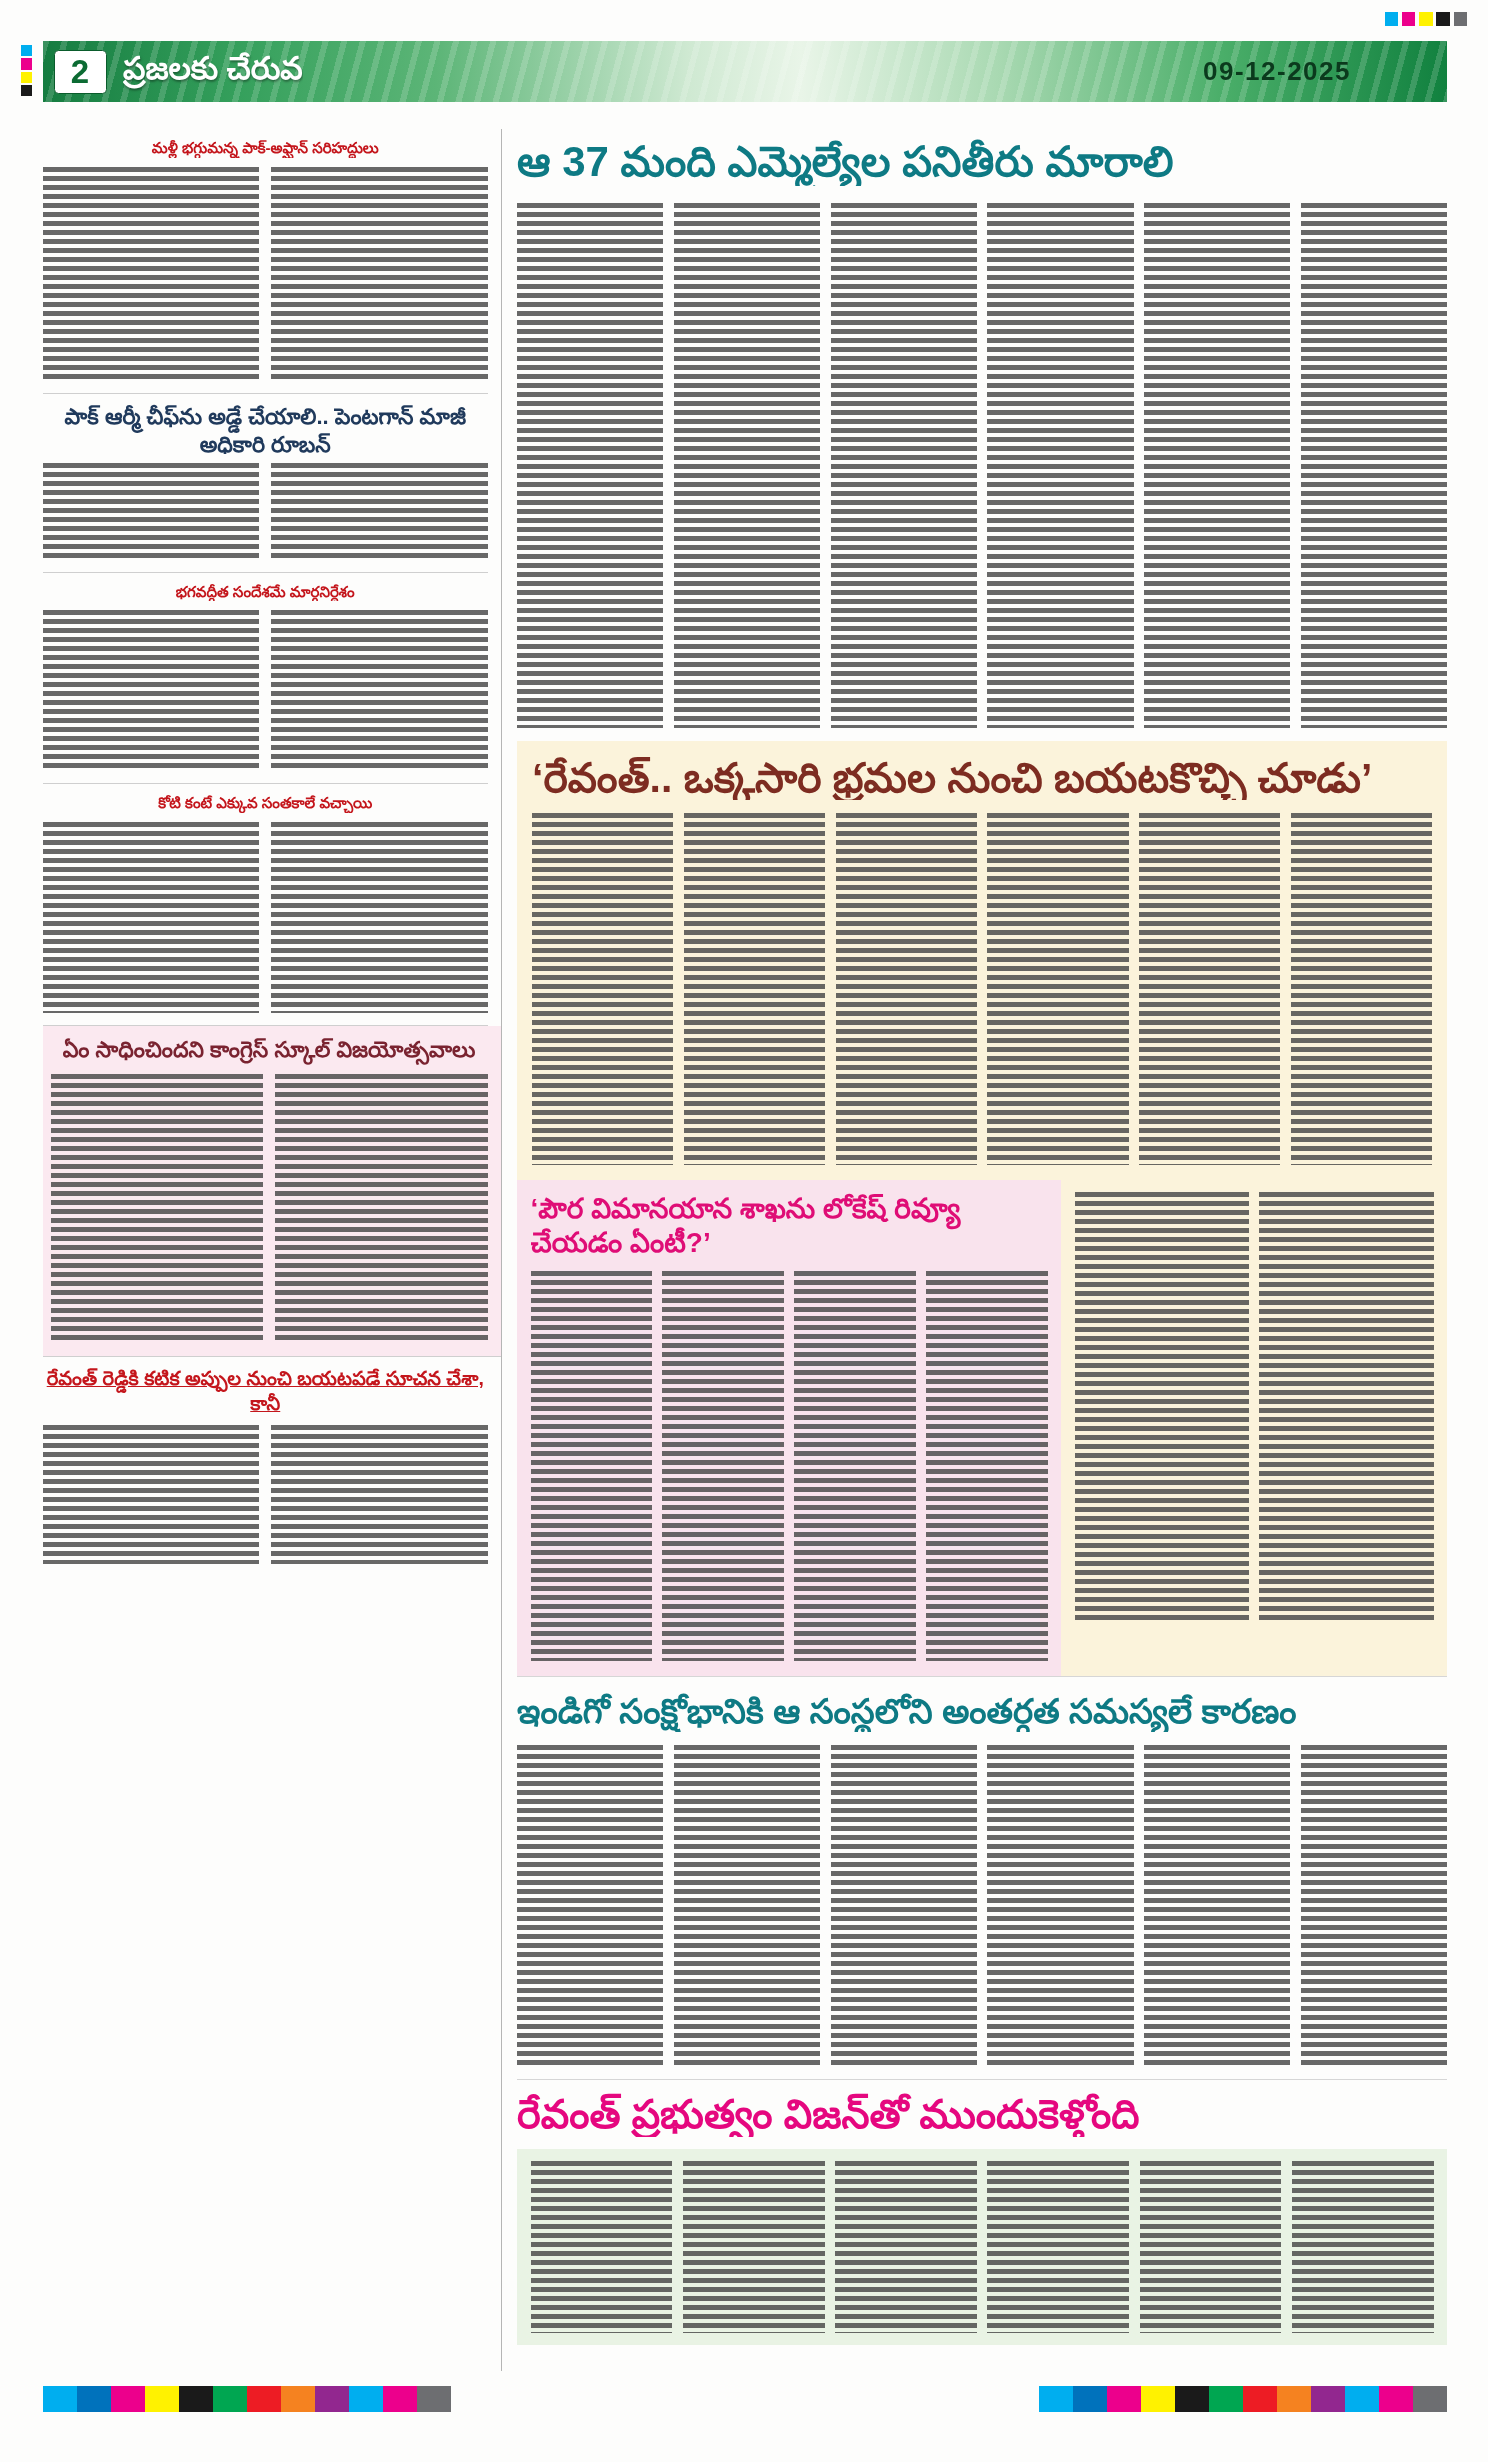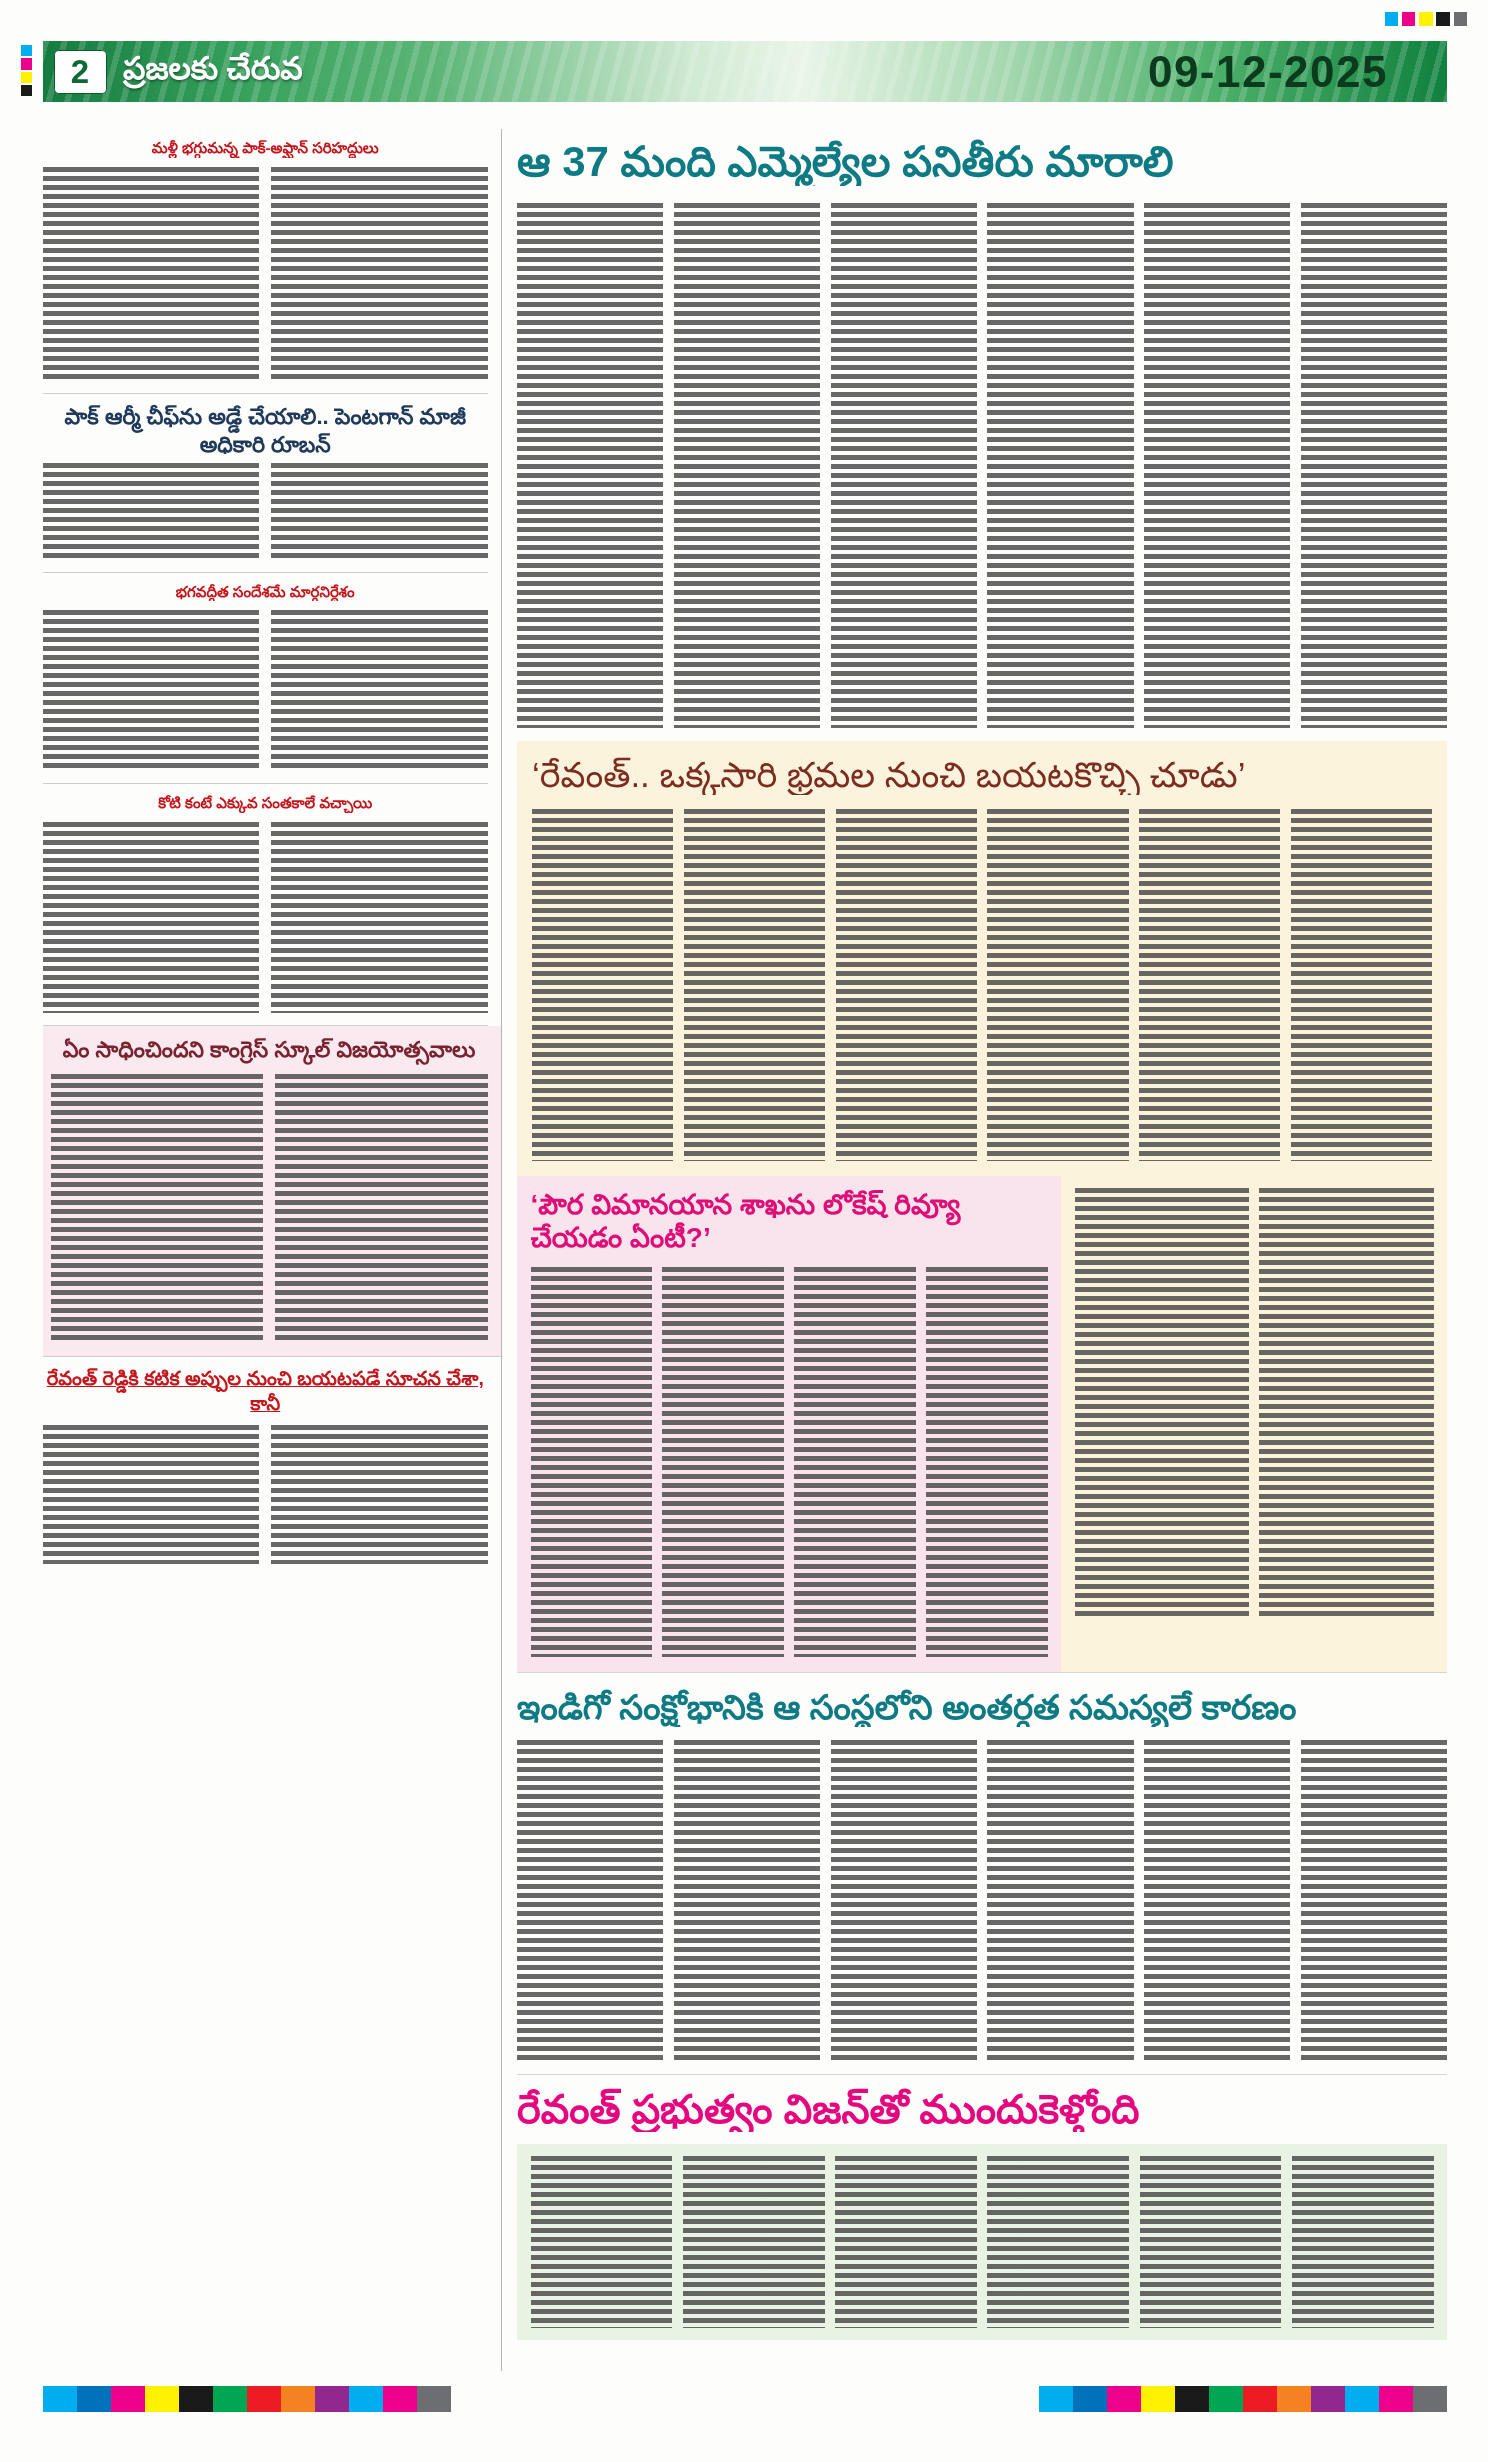--- a/index.html
+++ b/index.html
@@ -29,22 +29,22 @@
     position:relative;margin-left:10.5px;min-width:42px;height:42px;padding:0 4.5px;
     background:#ffffff;border:1.5px solid #0a5c2c;border-radius:4.5px;
     color:#0c6b33;font-size:33px;font-weight:700;
     display:flex;align-items:center;justify-content:center;
   }
   .section-title{
     position:relative;margin-left:16.5px;color:#ffffff;font-size:31.5px;font-weight:700;
     text-shadow:0.7px 1.5px 2.2px rgba(0,0,0,.35);max-height:45px;overflow:hidden;white-space:nowrap;
   }
   .date{
-    position:relative;margin-left:auto;margin-right:59px;
-    font-size:44px;font-weight:800;color:#0b3a1d;letter-spacing:1.5px;white-space:nowrap;
+    position:relative;margin-left:auto;margin-right:96px;
+    font-size:26px;font-weight:800;color:#0b3a1d;letter-spacing:1.5px;white-space:nowrap;
   }
   
   .content{position:absolute;left:43px;top:129px;width:1404px;height:2242px;display:flex;box-sizing:border-box;}
   .left-strip{width:459px;min-width:459px;padding-right:13.5px;border-right:0.7px solid #b5b5b5;box-sizing:border-box;}
   .main-area{flex:1;padding-left:15px;box-sizing:border-box;}
   
   .gcols{display:flex;gap:10.5px;}
   .left-strip .gcols{gap:12px;}
   .gcols .g{
     flex:1;opacity:.82;
@@ -57,21 +57,21 @@
   .lh.red{color:#c4161c;font-size:15px;max-height:61px;}
   .lh.dark{color:#26262a;font-size:21px;max-height:57px;}
   .lh.navy{color:#203a5c;font-size:22px;max-height:51px;}
   .lh.maroon{color:#7a2330;font-size:22px;max-height:58px;}
   .lh.small{font-size:19.5px;max-height:54px;text-decoration:underline;}
   .tint-pink{background:#fbe9f0;margin-right:-13.5px;padding:10.5px 13.5px 12px 7.5px;}
   
   .s1{padding:3px 0 13.5px;}
   .s1h{margin:6px 0 16.5px;font-size:42px;line-height:1.15;font-weight:700;color:#0e7a84;max-width:862px;max-height:52px;overflow:hidden;}
   .s2{background:#fbf3db;padding:13.5px 15px 15px;box-sizing:border-box;}
-  .s2h{margin:0 0 13.5px;font-size:35px;line-height:1.15;font-weight:400;color:#7d2c21;max-height:45px;overflow:hidden;}
+  .s2h{margin:0 0 13.5px;font-size:41px;line-height:1.15;font-weight:700;color:#7d2c21;max-height:45px;overflow:hidden;}
   .s3row{display:flex;}
   .pinkbox{width:544px;min-width:544px;background:#f9e3ed;padding:12px 13.5px 15px;box-sizing:border-box;}
   .s3h{margin:0 0 12px;font-size:28px;line-height:1.2;font-weight:700;color:#df0d76;max-height:70px;overflow:hidden;}
   .creamright{flex:1;background:#fbf3db;padding:12px 13.5px 15px;box-sizing:border-box;}
   .s4{border-top:0.7px solid #d6d6d6;padding:12px 0 12px;}
   .s4h{margin:3px 0 13.5px;font-size:34px;line-height:1.15;font-weight:700;color:#0e7a84;max-height:43px;overflow:hidden;}
   .s5{border-top:0.7px solid #d6d6d6;padding:6px 0 0;}
   .s5h{margin:4.5px 0 12px;font-size:40px;line-height:1.15;font-weight:700;color:#e5077f;max-height:49px;overflow:hidden;}
   .greenwrap{background:#e9f3e4;padding:12px 13.5px;box-sizing:border-box;}
 </style>

